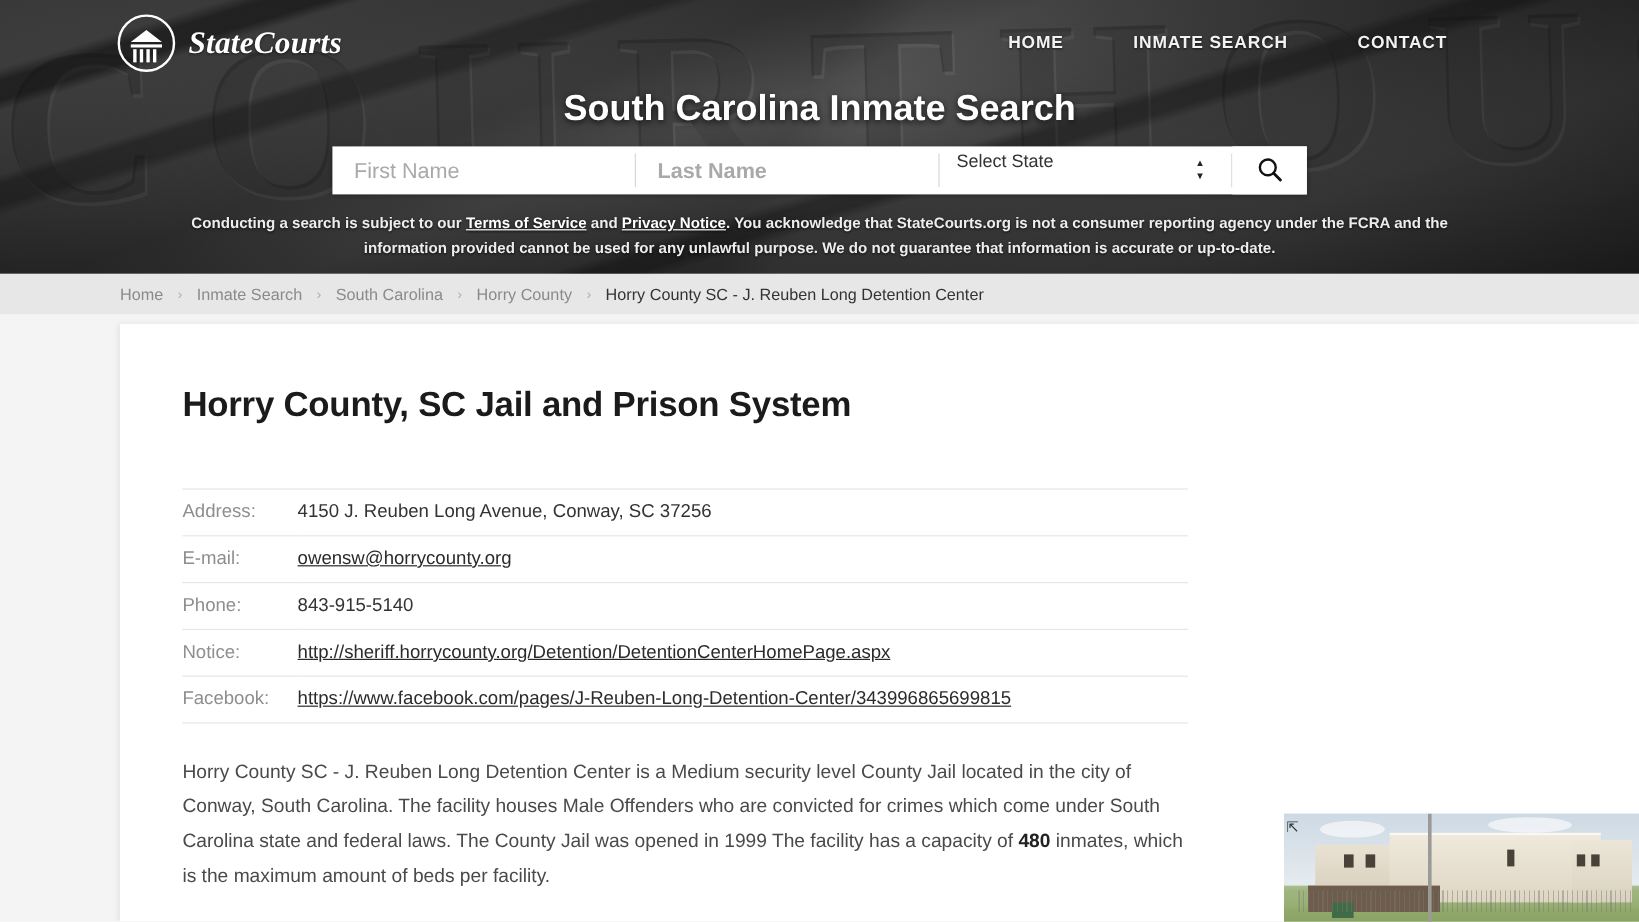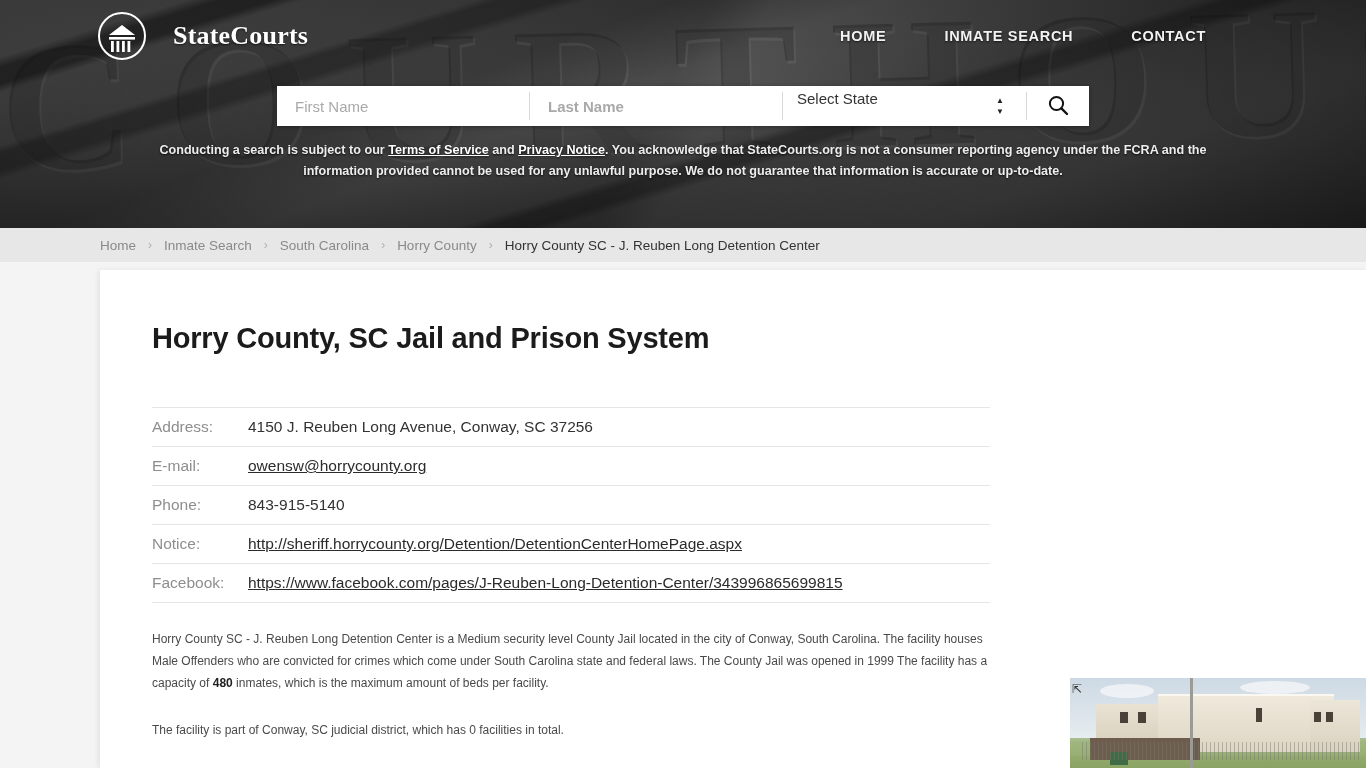--- a/index.html
+++ b/index.html
@@ -52,21 +52,21 @@
     background: radial-gradient(ellipse at 50% 40%, rgba(0,0,0,0.12) 0%, rgba(0,0,0,0.42) 70%, rgba(0,0,0,0.58) 100%);
   }
   .hdr-inner { position: relative; z-index: 5; }
 
   
   .topbar {
     display: flex; align-items: center; justify-content: space-between;
     padding: 0 160px 0 98px;
     height: 72px;
   }
-  .brand { display: flex; align-items: center; gap: 27px; text-decoration: none; }
+  .brand { display: flex; align-items: center; gap: 11px; text-decoration: none; font-style: italic; }
   .brand-mark {
     width: 48px; height: 48px; border-radius: 50%;
     border: 2.5px solid #fff;
     display: flex; align-items: center; justify-content: center;
     overflow: hidden;
   }
   .brand-name {
     color: #fff;
     font-family: "Liberation Serif", serif;
     font-size: 26px;
@@ -96,21 +96,21 @@
   
   .searchwrap { display: flex; justify-content: center; margin-top: 14px; }
   .searchbar {
     display: flex;
     width: 812px; height: 40px;
     background: #fff;
     box-shadow: 0 1px 4px rgba(0,0,0,0.35);
   }
   .searchbar input[type=text] {
     border: 0; outline: none;
-    font-size: 15px; color: #0f172a;
+    font-size: 18px; color: #0f172a;
     padding: 0 18px;
     background: transparent;
   }
   .searchbar input::placeholder { color: #a9a9a9; }
   .fld-first { width: 252px; }
   .fld-last  { width: 252px; font-weight: bold; }
   .vdiv { width: 1px; background: #d8d8d8; margin: 6px 0; }
   .fld-state {
     flex: 1;
     display: flex; align-items: center;
@@ -182,21 +182,21 @@
     vertical-align: baseline;
   }
   .infotable tr:first-child td { border-top: 1px solid #e6e6e6; }
   .lbl { width: 96px; color: #8e8e8e; }
   .val { color: #333; }
   .val a { color: #2b2b2b; text-decoration: underline; }
 
   .para {
     width: 838px;
     margin: 26px 0 0;
-    font-size: 12px;
+    font-size: 16px;
     line-height: 1.82;
     color: #4a4a4a;
   }
   .para b { color: #222; font-weight: 700; }
 
   
   .photo {
     position: absolute;
     left: 1070px; top: 416px;
     width: 296px; height: 104px;
@@ -260,20 +260,21 @@
         <span class="brand-name">StateCourts</span>
       </a>
 
       <nav class="nav">
         <a href="#">HOME</a>
         <a href="#">INMATE SEARCH</a>
         <a href="#">CONTACT</a>
       </nav>
     </div>
 
+    <h1 class="hero-title">South Carolina Inmate Search</h1>
 
     <div class="searchwrap">
       <form class="searchbar">
         <input class="fld-first" type="text" placeholder="First Name" style="">
         <div class="vdiv"></div>
         <input class="fld-last" type="text" placeholder="Last Name" style="">
         <div class="vdiv"></div>
         <div class="fld-state">
           <span>Select State</span>
           <span class="stepper">

